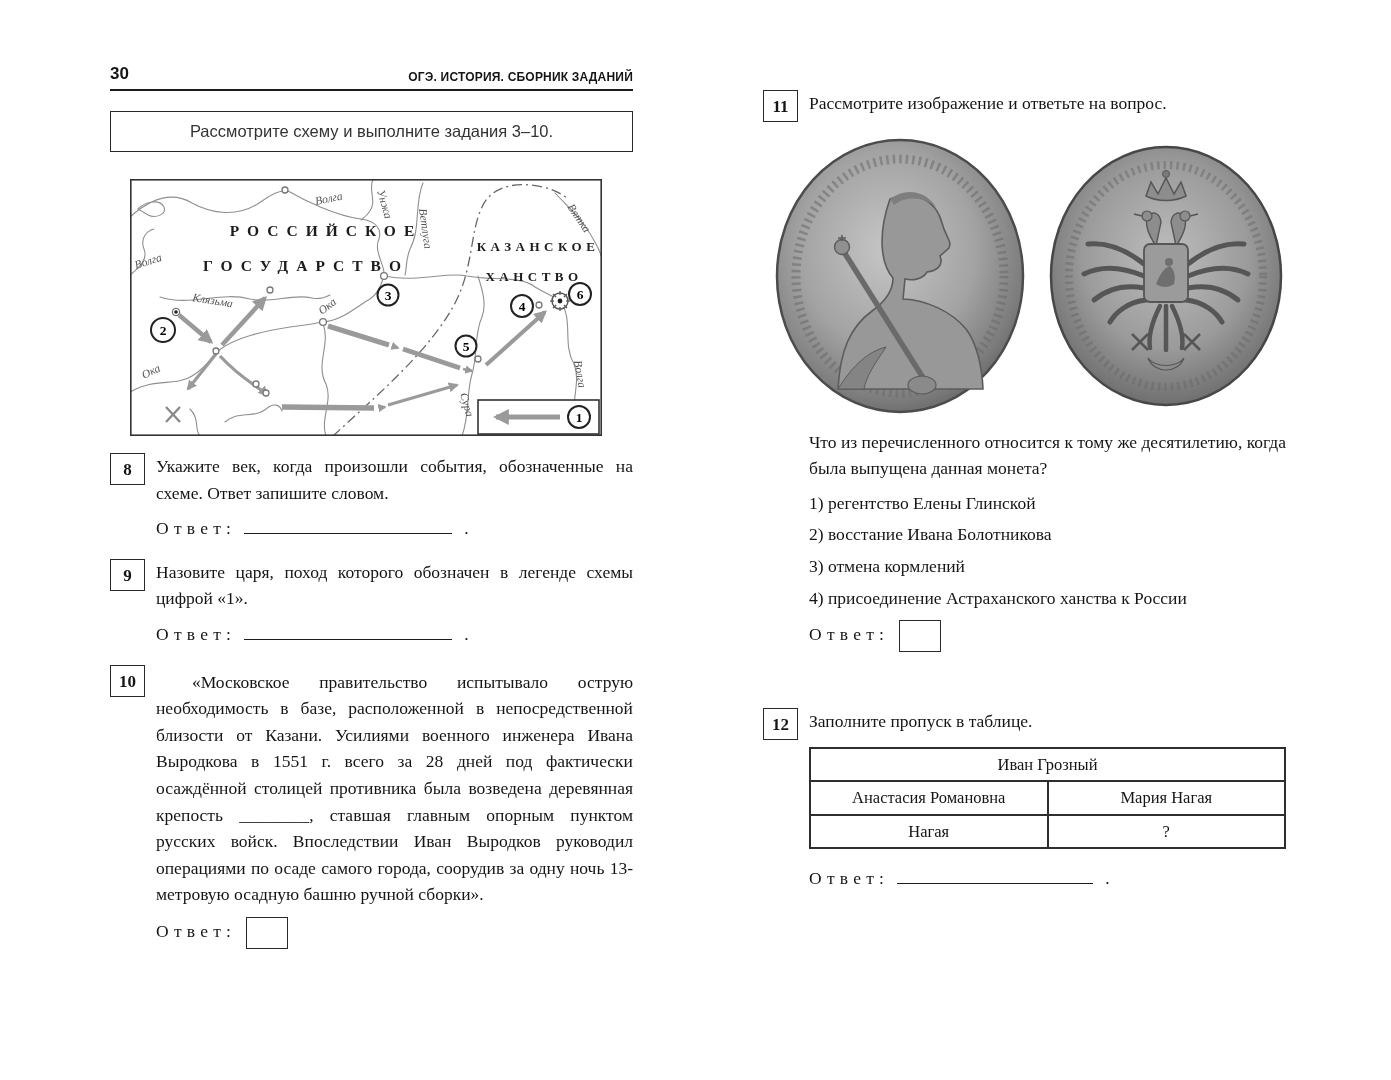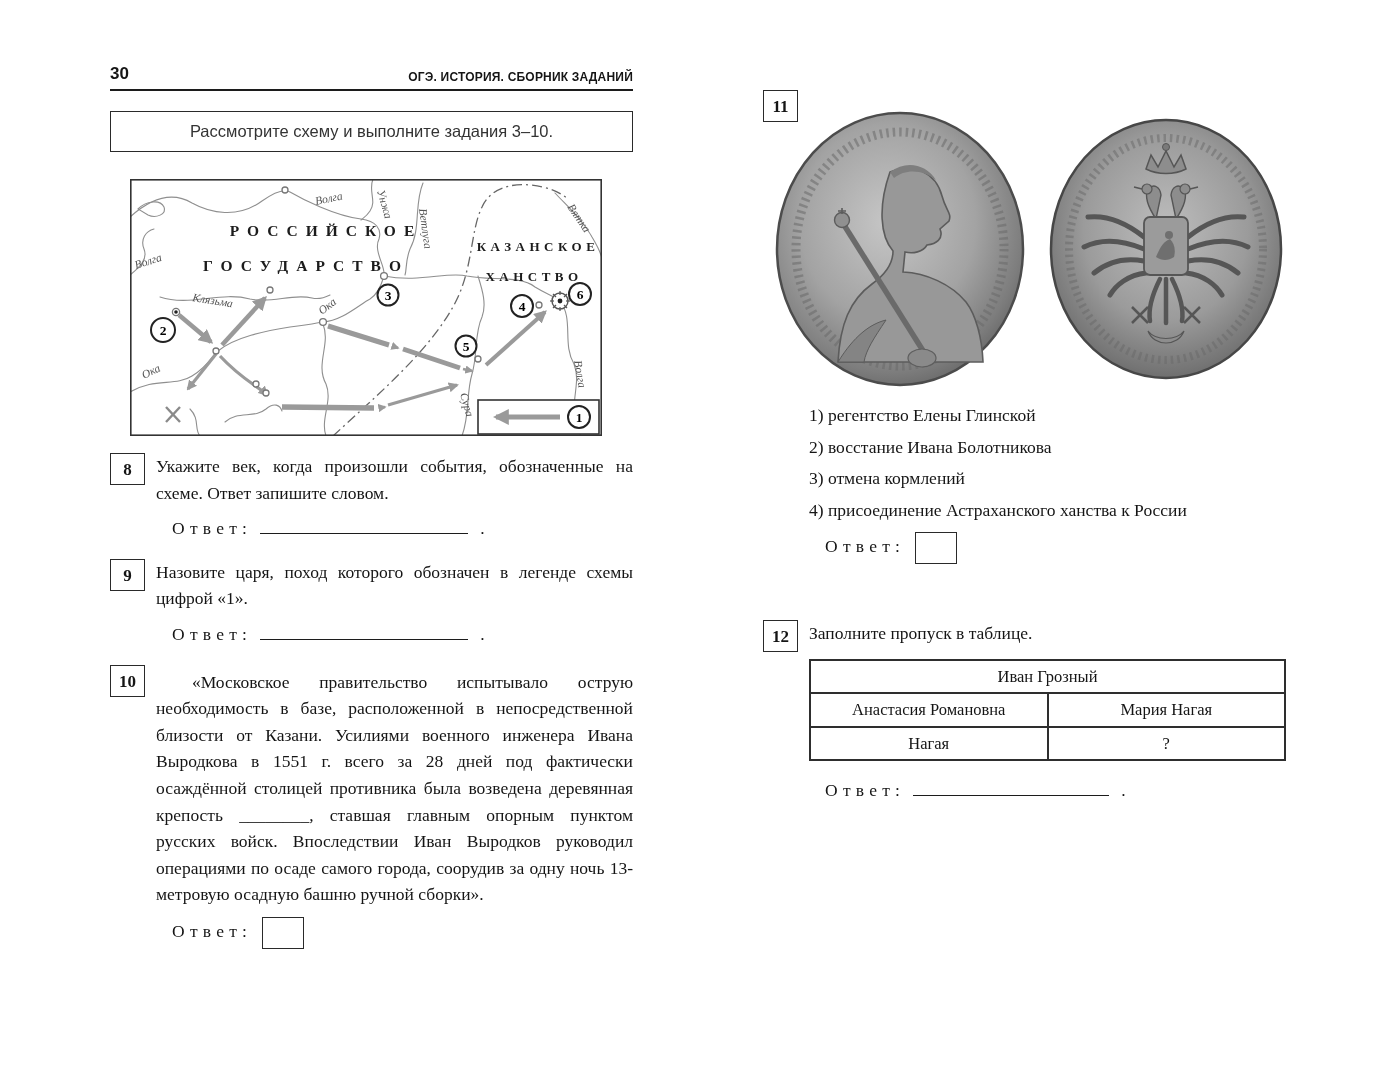--- a/index.html
+++ b/index.html
@@ -38,21 +38,21 @@
     flex:0 0 auto;min-width:23px;height:26px;padding:3px 5px 1px;
     border:1.6px solid #2a2a2a;margin-right:11px;
     display:flex;align-items:center;justify-content:center;
     font-weight:700;font-size:17px;
   }
   .task-body{flex:1;font-size:17.5px;line-height:1.52;text-align:justify;}
   .task-body p{margin:0;}
   .quote{text-indent:36px;margin-top:4px !important;}
 
   .answer-row{margin-top:9px !important;text-align:left;}
-  .answer-label{letter-spacing:.3em;margin-left:16px;}
+  .answer-label{letter-spacing:.3em;}
   .answer-blank{
     display:inline-block;width:208px;height:15px;margin-left:8px;
     border-bottom:1.4px solid #1c1c1c;vertical-align:baseline;
   }
   .answer-blank.short{width:196px;}
   .answer-period{margin-left:12px;}
   .answer-box{
     display:inline-block;width:40px;height:30px;margin-left:10px;
     border:1.6px solid #2a2a2a;vertical-align:middle;
   }
@@ -251,20 +251,21 @@
     </div>
   </div>
 </div>
 
 <div class="page page-right">
 
 
   <div class="task" style="margin-top:26px;">
     <div class="task-num">11</div>
     <div class="task-body">
+      <p>Рассмотрите изображение и ответьте на вопрос.</p>
 
       <div class="coins">
         <svg width="252" height="278" viewBox="0 0 252 278">
           <defs>
             <radialGradient id="cg1" cx="45%" cy="40%" r="65%">
               <stop offset="0%" stop-color="#c6c6c6"></stop>
               <stop offset="55%" stop-color="#a3a3a3"></stop>
               <stop offset="85%" stop-color="#7d7d7d"></stop>
               <stop offset="100%" stop-color="#636363"></stop>
             </radialGradient>
@@ -318,20 +319,21 @@
               <path d="M112,162 C104,178 100,192 102,204"></path>
               <path d="M118,162 C118,180 118,194 118,206"></path>
               <path d="M124,162 C132,178 136,192 134,204"></path>
             </g>
             <path d="M84,190 L100,206 M100,190 L84,206 M136,190 L152,206 M152,190 L136,206" stroke-width="2.5" fill="none"></path>
             <path d="M100,214 C108,224 128,224 136,214 C130,230 106,230 100,214 Z" stroke-width="1.2"></path>
           </g>
         </svg>
       </div>
 
+      <p class="t11-question">Что из перечисленного относится к тому же десятилетию, когда была выпущена данная монета?</p>
 
       <ul class="options">
         <li>1) регентство Елены Глинской</li>
         <li>2) восстание Ивана Болотникова</li>
         <li>3) отмена кормлений</li>
         <li>4) присоединение Астраханского ханства к России</li>
       </ul>
 
       <p class="answer-row" style="margin-top:14px;">
         <span class="answer-label">Ответ:</span><span class="answer-box"></span>

